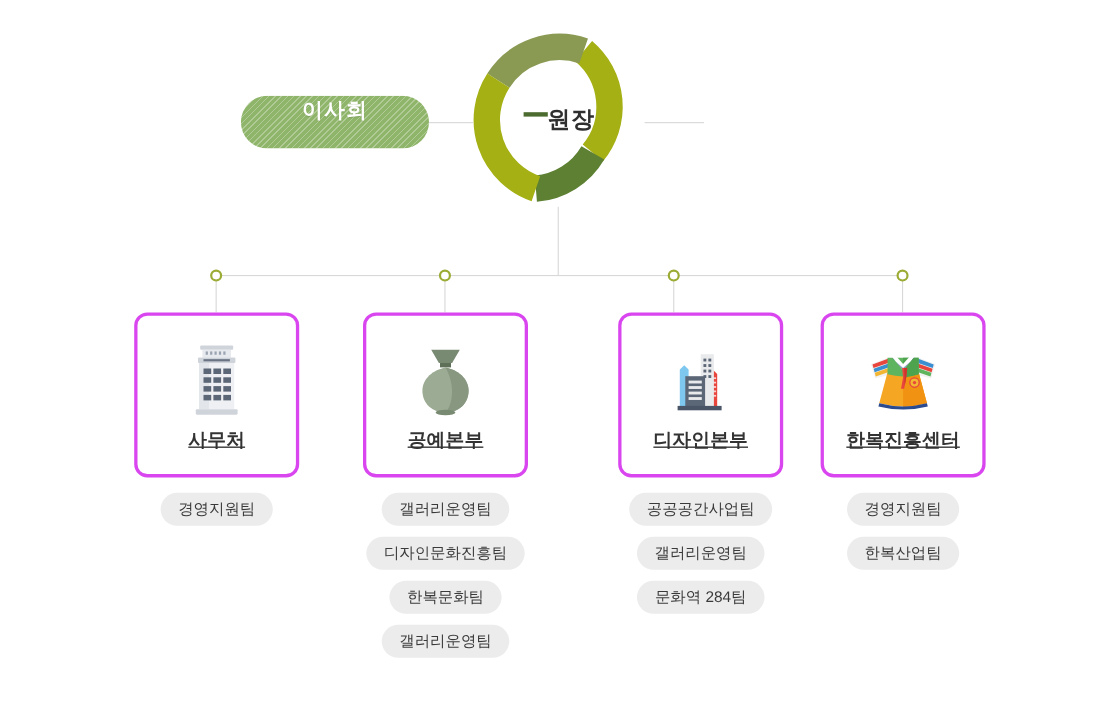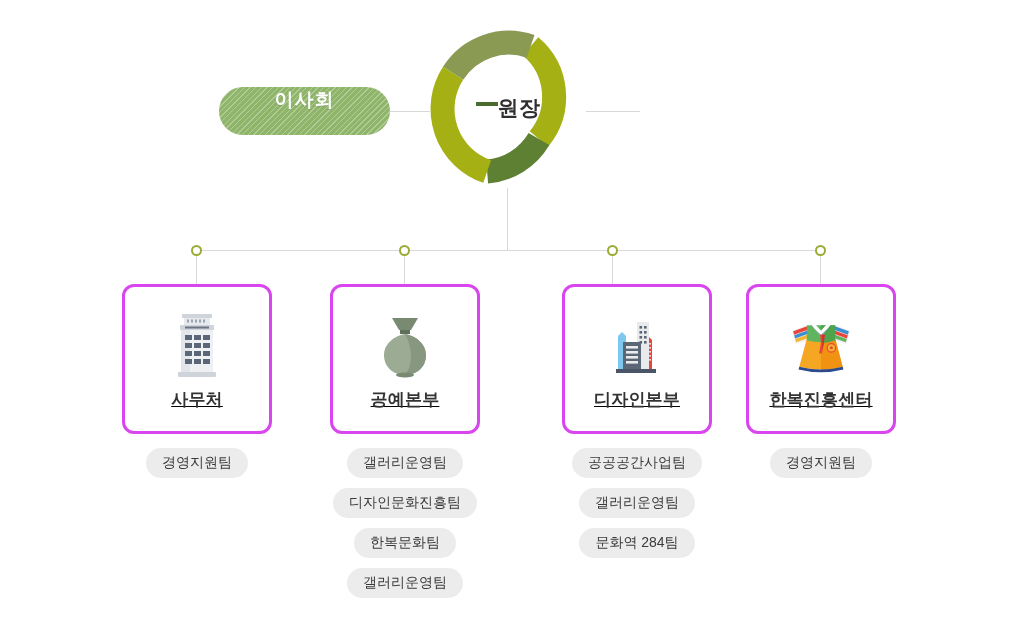--- a/index.html
+++ b/index.html
@@ -311,16 +311,17 @@
           <path d="M36 24 L39 24 L38 33 L36.6 41 Z" fill="#cf342c"></path>
 
           <circle cx="46" cy="38" r="4.5" fill="#f2b632" stroke="#e8453c" stroke-width="1.2"></circle>
           <circle cx="46" cy="38" r="1.6" fill="#e8453c"></circle>
         </svg>
       </div>
       <div class="dept-name">한복진흥센터</div>
     </div>
     <div class="team-list">
       <div class="team-pill">경영지원팀</div>
+      <div class="team-pill">한복산업팀</div>
     </div>
   </div>
 
 </div>
 
 </body></html>

